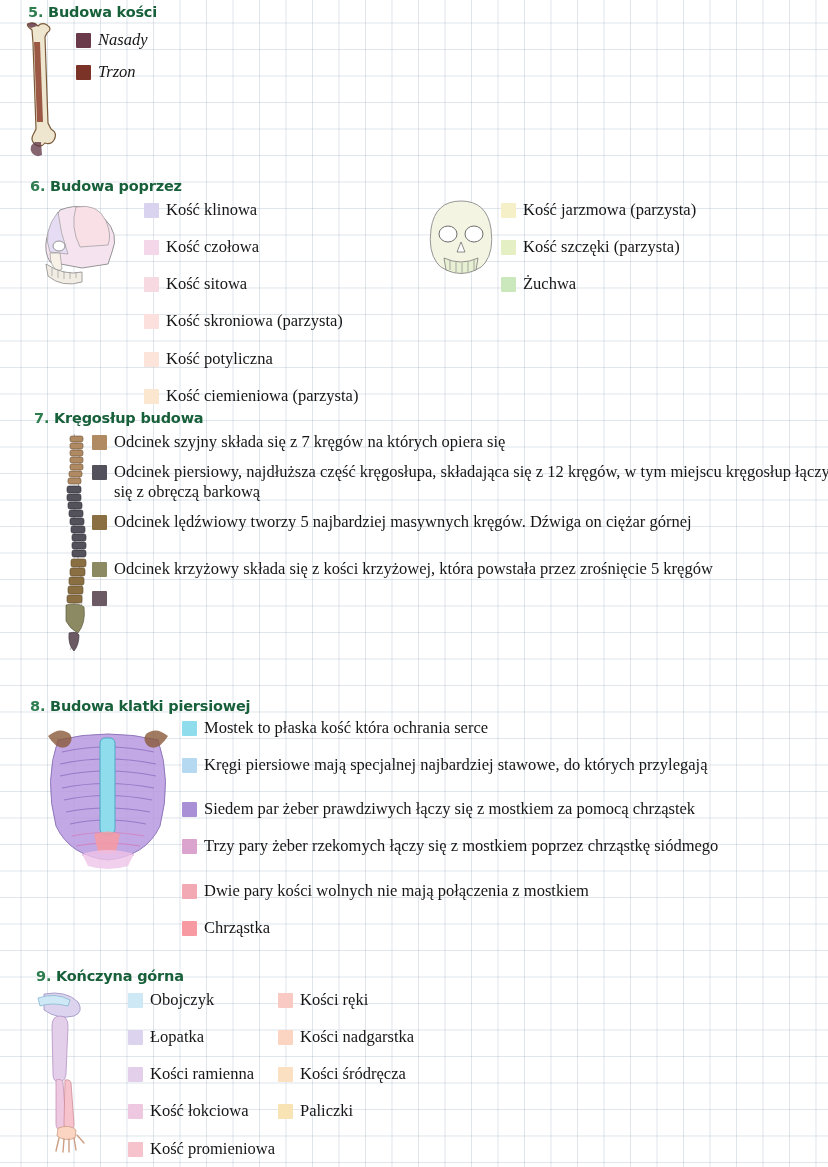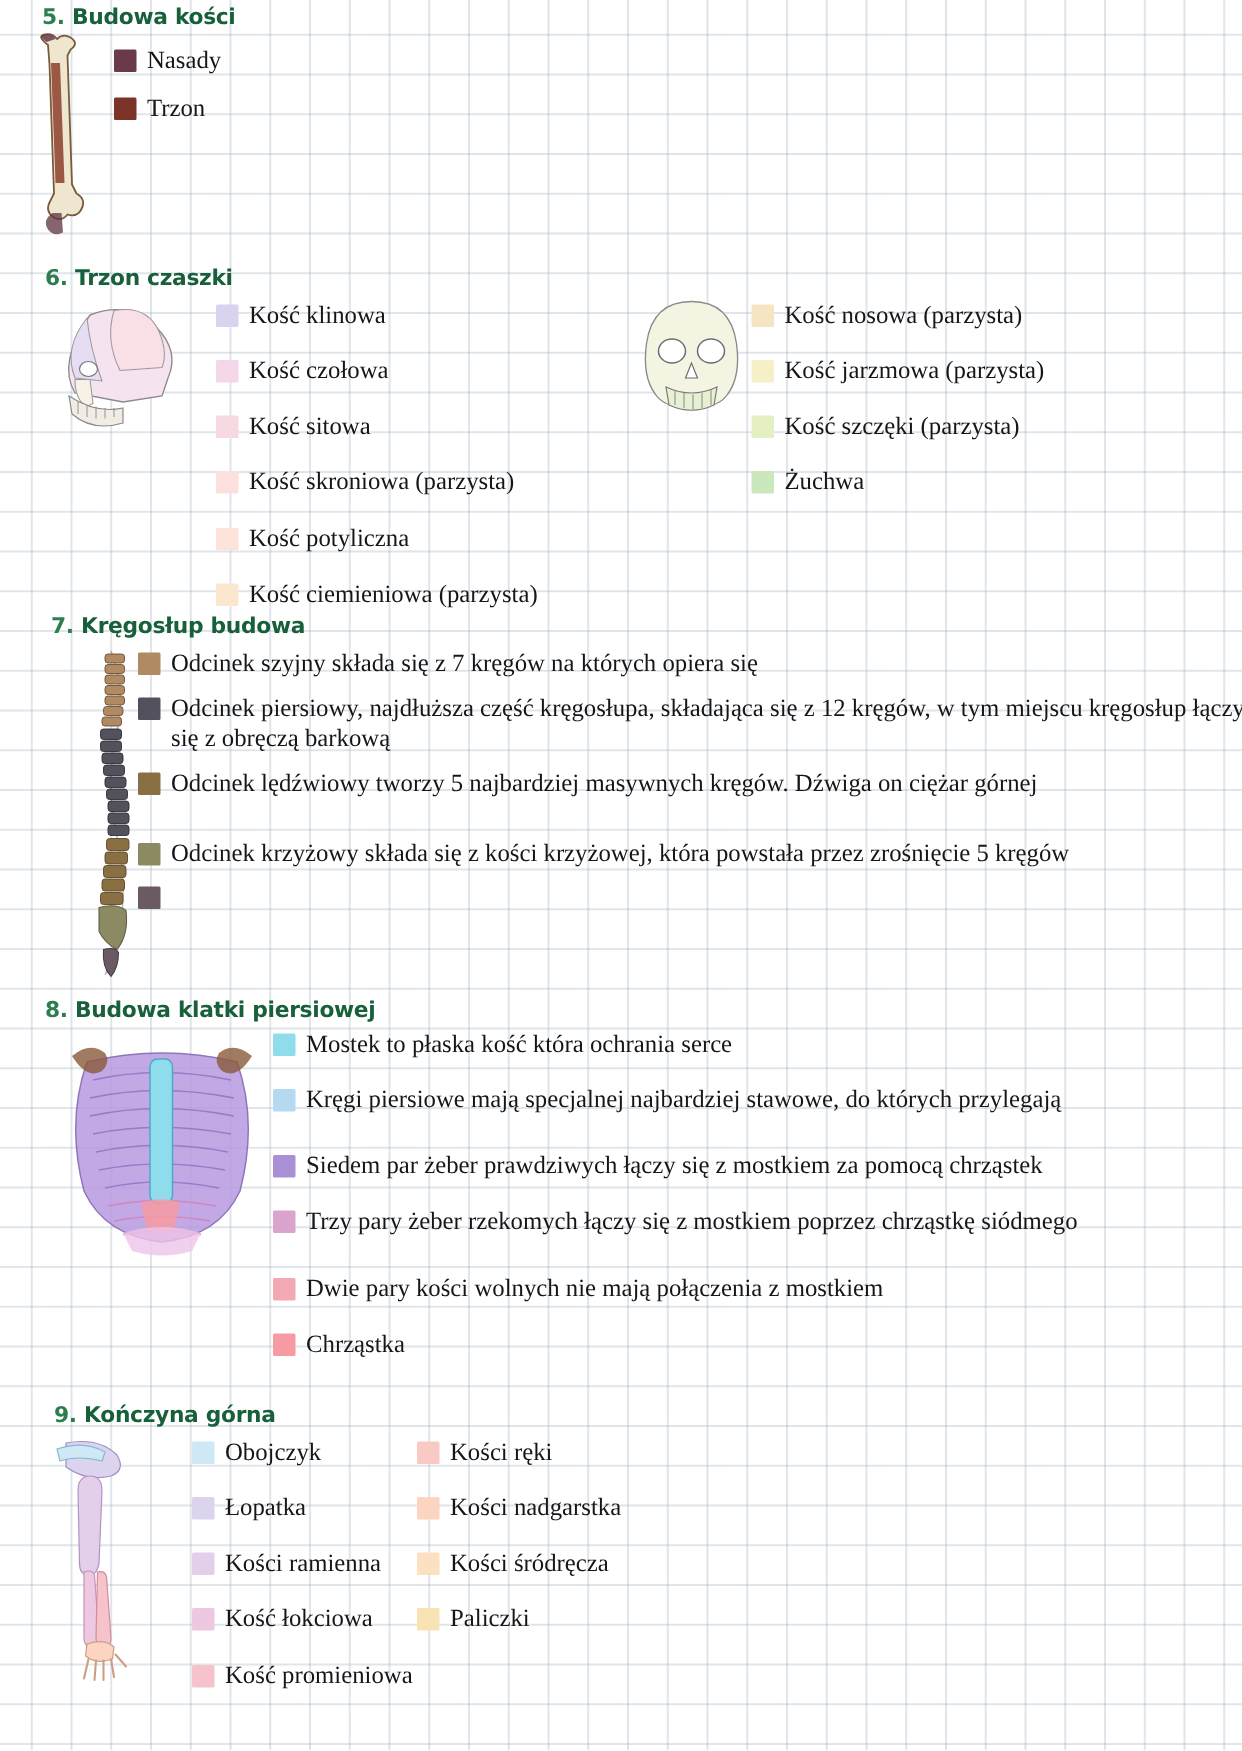--- a/index.html
+++ b/index.html
@@ -67,42 +67,42 @@
     font-size: 16.5px;
     color: #161616;
   }
 
   
   #sec5 { height: 176px; }
   #sec5 .sec-title { position: absolute; left: 14px; top: 4px; }
   #sec5 .bone {
     position: absolute; left: 8px; top: 22px; width: 42px; height: 140px;
   }
-  #sec5 .legend { position: absolute; left: 62px; top: 30px; }
+  #sec5 .legend { position: absolute; left: 62px; top: 30px; font-style: italic; }
   #sec5 .rowitem { margin-bottom: 12px; }
 
   
   #sec6 { height: 232px; }
   #sec6 .sec-title { position: absolute; left: 16px; top: 2px; }
   #sec6 .skull-left { position: absolute; left: 16px; top: 22px; width: 100px; height: 95px;}
   #sec6 .skull-right { position: absolute; left: 408px; top: 20px; width: 78px; height: 95px;}
   #sec6 .col-left { position: absolute; left: 130px; top: 24px; }
   #sec6 .col-right { position: absolute; left: 487px; top: 24px; }
   #sec6 .rowitem { margin-bottom: 17px; text-align: right; }
 
   
   #sec7 { height: 256px; }
   #sec7 .sec-title { position: absolute; left: 20px; top: 2px; }
   #sec7 .spine { position: absolute; left: 38px; top: 24px; width: 48px; height: 220px; }
   #sec7 .col { position: absolute; left: 78px; top: 24px; width: 740px;}
   #sec7 .rowitem { margin-bottom: 9px; }
   #sec7 .label { font-size: 16.5px; line-height: 1.25; }
 
   
-  #sec8 { height: 270px; }
+  #sec8 { height: 270px; margin-top: 32px; }
   #sec8 .sec-title { position: absolute; left: 16px; top: 2px; }
   #sec8 .ribcage { position: absolute; left: 24px; top: 26px; width: 140px; height: 150px; }
   #sec8 .col { position: absolute; left: 168px; top: 22px; width: 660px;}
   #sec8 .rowitem { margin-bottom: 17px; }
 
   
   #sec9 { height: 200px; }
   #sec9 .sec-title { position: absolute; left: 22px; top: 2px; }
   #sec9 .arm { position: absolute; left: 16px; top: 22px; width: 66px; height: 165px; }
   #sec9 .col-left { position: absolute; left: 88px; top: 24px; padding-left: 26px; }
@@ -141,21 +141,21 @@
       <div class="rowitem">
         <span class="swatch" style="background:#7a3326"></span>
         <span class="label">Trzon</span>
       </div>
     </div>
   </div>
 
   <div class="section" id="sec6">
     <div class="sec-title">
       <span class="num">6.</span>
-      <span>Trzon czaszki</span>
+      <span>Budowa poprzez</span>
     </div>
 
     <div class="figure skull-left">
       <svg viewBox="0 0 100 95" width="100" height="95">
         <path d="M30 12 q26 -10 44 8 q16 16 8 34 l-4 12 l-26 4 l-32 -6 q-12 -20 10 -52 z" fill="#f5e3ef" stroke="#8a8a8a" stroke-width="0.9"></path>
         <path d="M46 9 q22 -4 30 14 q6 14 2 24 l-28 2 q-10 -20 -4 -40 z" fill="#f9dfe6" stroke="#9a9a9a" stroke-width="0.7"></path>
         <path d="M28 14 q-16 20 -8 40 l18 2 q-8 -22 -10 -42 z" fill="#e6ddf4" stroke="#9a9a9a" stroke-width="0.7"></path>
         <path d="M20 55 q0 14 8 18 l4 -2 l-2 -16 z" fill="#f7f1e8" stroke="#9a9a9a" stroke-width="0.7"></path>
         <ellipse cx="29" cy="48" rx="6" ry="5" fill="#ffffff" stroke="#7a7a7a" stroke-width="0.8"></ellipse>
         <path d="M16 66 q18 12 36 8 l0 10 q-20 6 -34 -6 z" fill="#f2ede4" stroke="#8a8a8a" stroke-width="0.8"></path>
@@ -207,24 +207,20 @@
           <span class="swatch" style="background:#fde4da"></span>
           <span class="label">Kość potyliczna</span>
         </div>
       <div class="rowitem">
           <span class="swatch" style="background:#fbe6cf"></span>
           <span class="label">Kość ciemieniowa (parzysta)</span>
         </div>
     </div>
 
     <div class="col-right">
-      <div class="rowitem">
-          <span class="swatch" style="background:#f7e4c3"></span>
-          <span class="label">Kość nosowa (parzysta)</span>
-        </div>
       <div class="rowitem">
           <span class="swatch" style="background:#f6f0c8"></span>
           <span class="label">Kość jarzmowa (parzysta)</span>
         </div>
       <div class="rowitem">
           <span class="swatch" style="background:#e5efc4"></span>
           <span class="label">Kość szczęki (parzysta)</span>
         </div>
       <div class="rowitem">
           <span class="swatch" style="background:#cbe8bd"></span>

